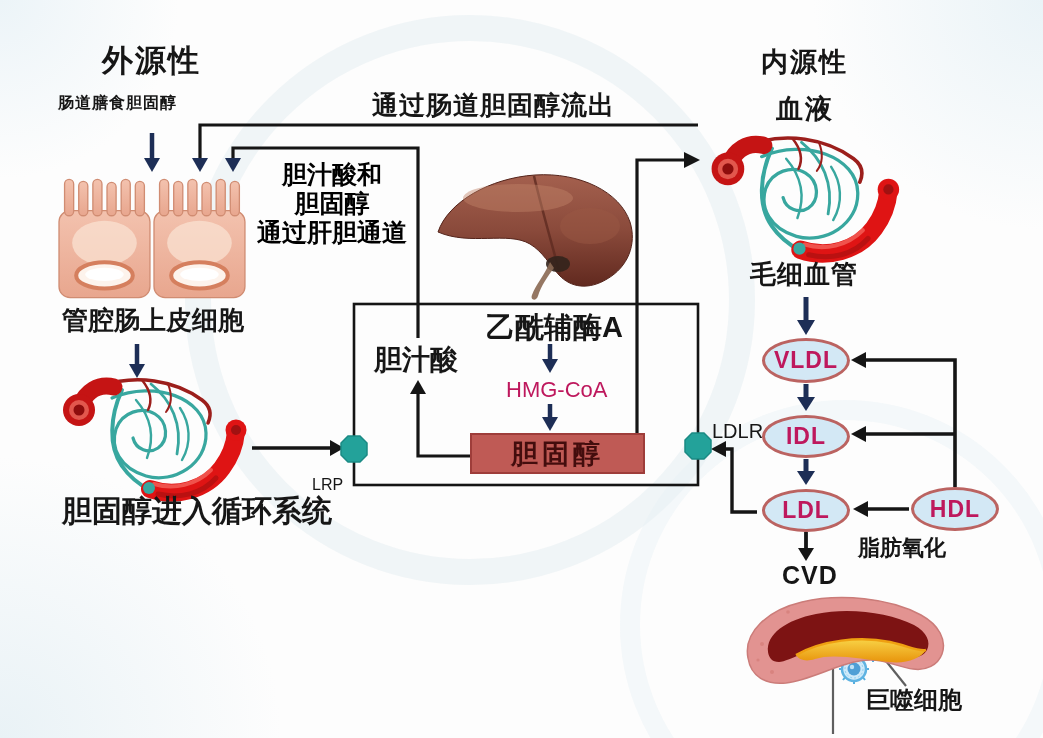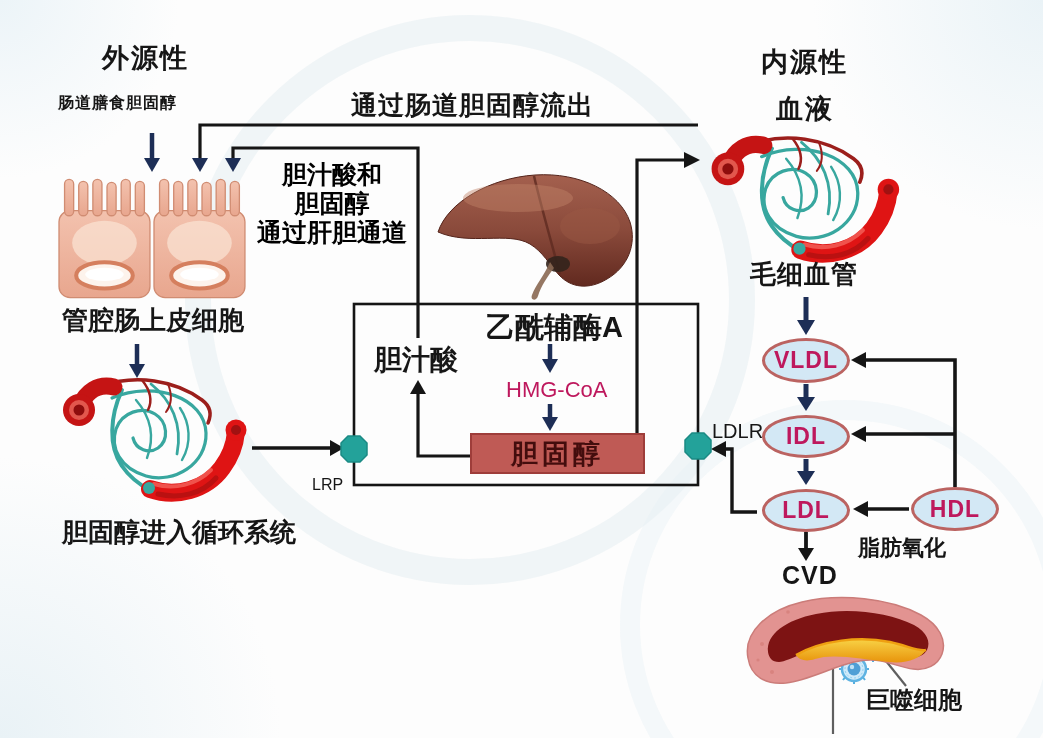--- a/index.html
+++ b/index.html
@@ -246,36 +246,36 @@
     <path d="M10,76 C5,50 30,28 64,20 C102,11 152,16 183,33 C201,43 209,58 204,72 C200,83 188,89 175,87 C165,86 154,81 143,79 C112,73 80,97 48,101 C28,103 13,95 10,76 Z" fill="#e29391" stroke="#cb7c79" stroke-width="1.5"></path>
     <circle cx="24" cy="62" r="2" fill="#d8837f"></circle>
       <circle cx="34" cy="90" r="2" fill="#d8837f"></circle>
     <circle cx="20" cy="78" r="1.6" fill="#d8837f"></circle>
       <circle cx="50" cy="30" r="1.8" fill="#d8837f"></circle>
     <path d="M30,70 C28,52 48,38 78,32 C112,25 152,31 176,43 C189,50 193,60 189,68 C186,74 177,77 167,76 C149,74 128,65 106,63 C78,61 52,80 41,80 C34,80 31,76 30,70 Z" fill="#7d1313"></path>
     <path d="M58,73 C84,58 122,54 152,60 C170,64 181,70 188,68 C182,77 168,82 151,80 C124,77 94,71 77,77 C68,80 61,78 58,73 Z" fill="url(#plq)"></path>
     <path d="M58,73 C84,58 122,54 152,60 C170,64 181,70 188,68" stroke="#efa011" stroke-width="2.5" fill="none"></path>
   </svg>
 
-  <div class="lbl b" style="left:102px;top:44px;font-size:27px;letter-spacing:2px">外源性</div>
+  <div class="lbl b" style="left:102px;top:44px;font-size:31px;letter-spacing:2px">外源性</div>
   <div class="lbl" style="left:58px;top:94px;font-size:16px;letter-spacing:1px">肠道膳食胆固醇</div>
-  <div class="lbl" style="left:351px;top:91px;font-size:26px;letter-spacing:1px">通过肠道胆固醇流出</div>
+  <div class="lbl" style="left:372px;top:91px;font-size:26px;letter-spacing:1px">通过肠道胆固醇流出</div>
 
   <div class="lbl b" style="left:761px;top:48px;font-size:27px;letter-spacing:2px">内源性</div>
   <div class="lbl" style="left:776px;top:95px;font-size:27px;letter-spacing:2px">血液</div>
 
   <div class="note" style="position:absolute;left:257px;top:160px">
     <div class="ln">胆汁酸和</div>
     <div class="ln">胆固醇</div>
     <div class="ln">通过肝胆通道</div>
   </div>
 
   <div class="lbl" style="left:62px;top:306px;font-size:26px">管腔肠上皮细胞</div>
   <div class="lbl" style="left:750px;top:260px;font-size:26px;letter-spacing:1px">毛细血管</div>
-  <div class="lbl" style="left:62px;top:518px;font-size:26px">胆固醇进入循环系统</div>
+  <div class="lbl" style="left:62px;top:494px;font-size:30px">胆固醇进入循环系统</div>
 
   <div class="lbl b" style="left:374px;top:345px;font-size:28px">胆汁酸</div>
   <div class="lbl b" style="left:486px;top:312px;font-size:29px">乙酰辅酶A</div>
   <div class="lbl" style="left:506px;top:378px;font-size:22px;font-weight:400;color:#be185d">HMG-CoA</div>
 
   <div class="cholbox" style="left:470px;top:433px;width:175px;height:41px">胆固醇</div>
 
   <div class="lbl" style="left:312px;top:476px;font-size:16px;font-weight:400">LRP</div>
   <div class="lbl" style="left:712px;top:420px;font-size:20px;font-weight:400">LDLR</div>
 

